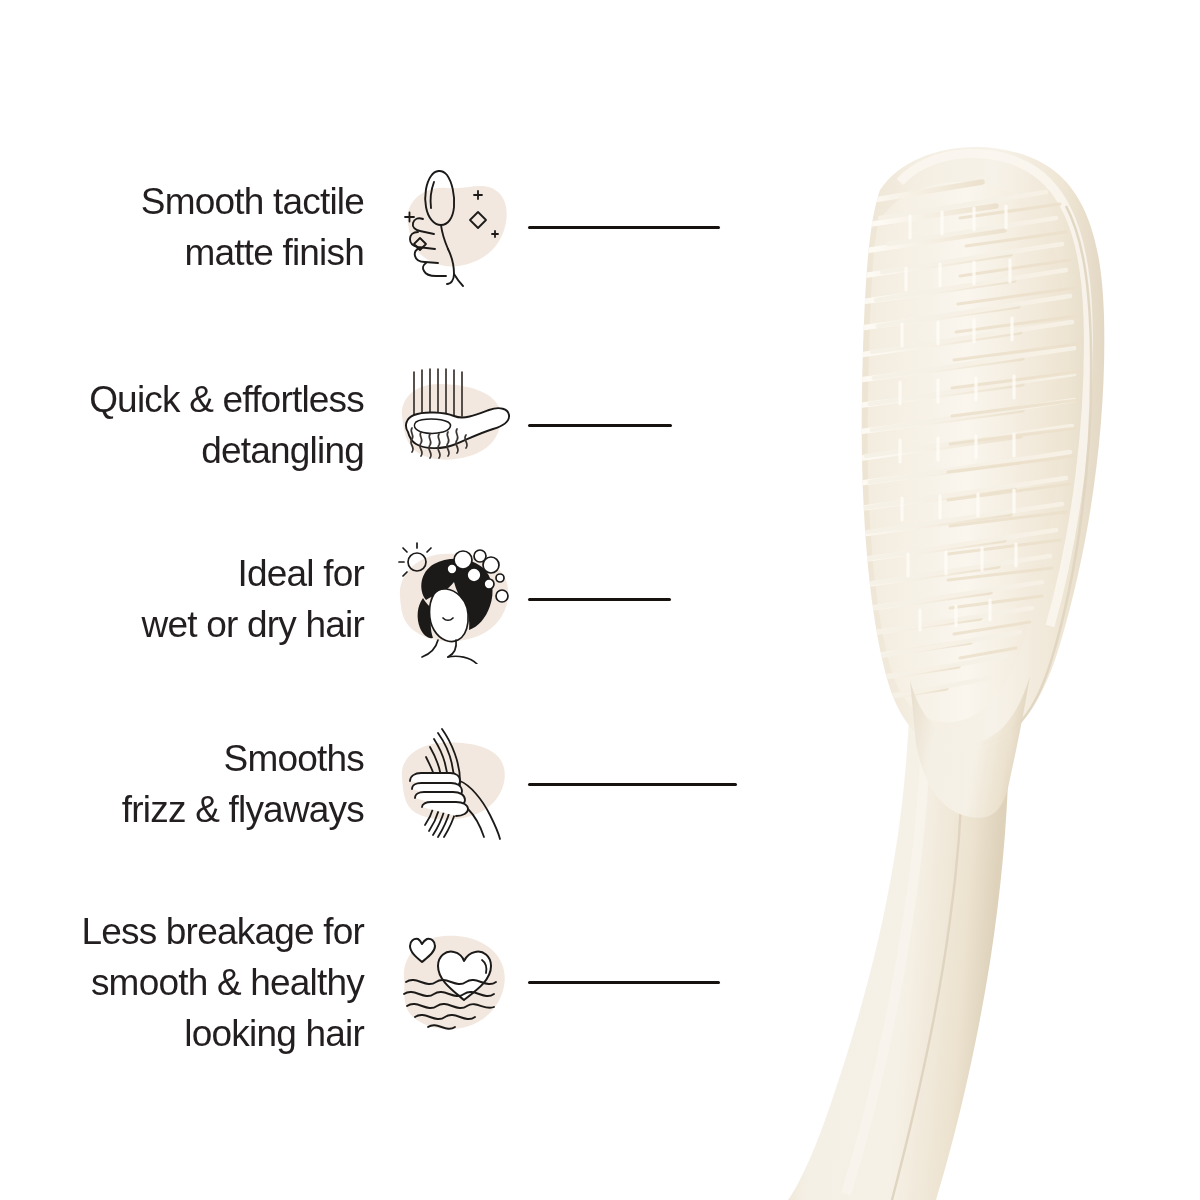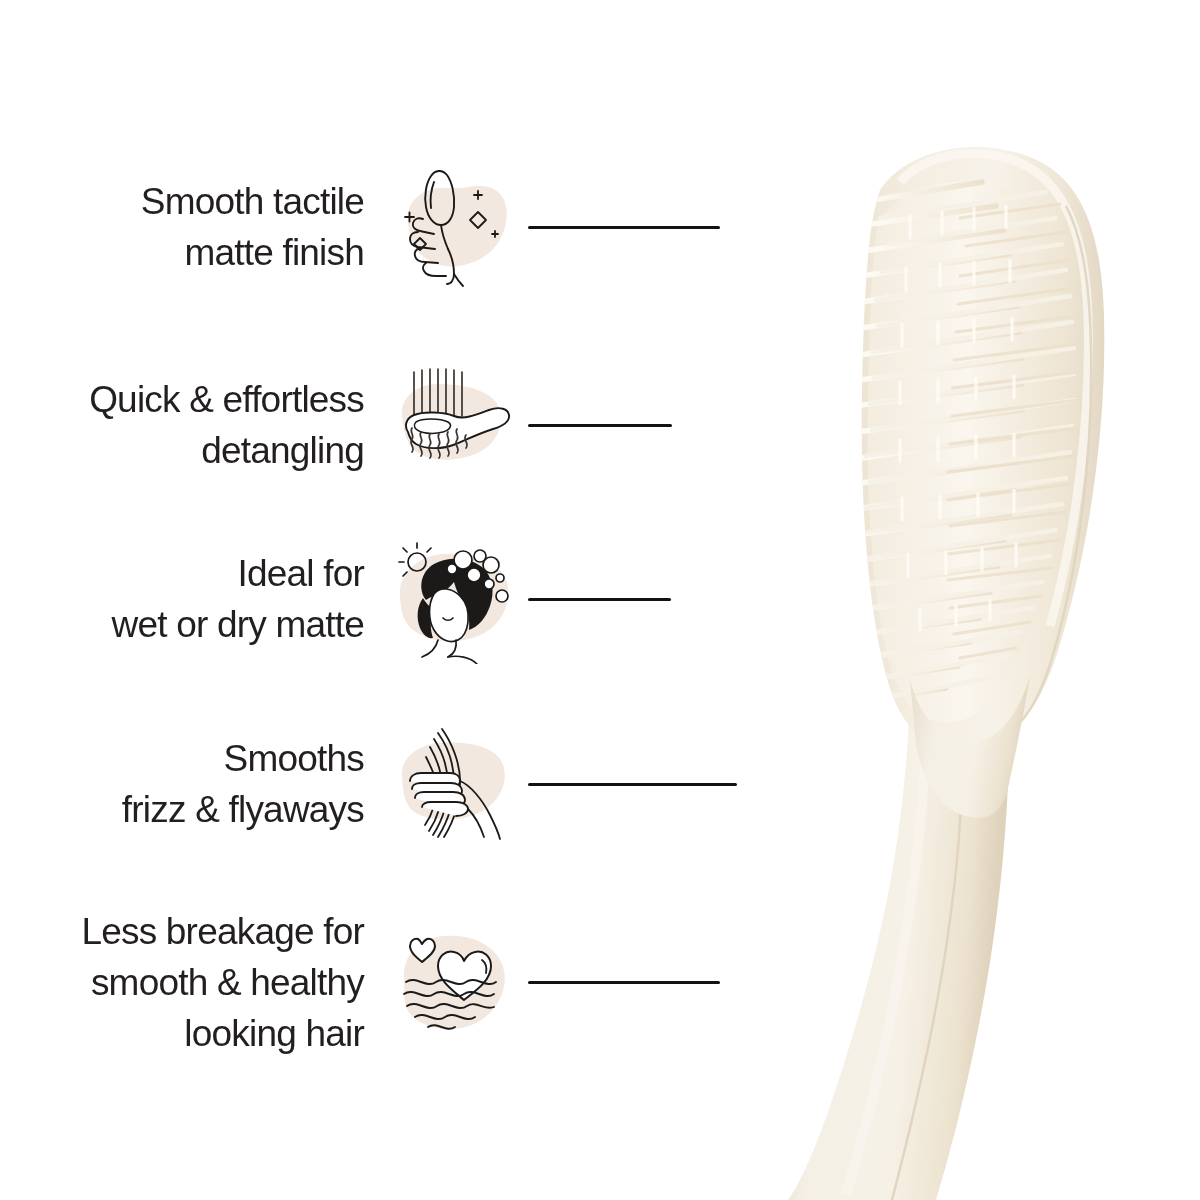--- a/index.html
+++ b/index.html
@@ -136,21 +136,21 @@
           <path d="M67 93 c4 -5 -4 -8 0 -13 c3 -4 -3 -7 0 -11"></path>
           <path d="M76 88 c4 -5 -4 -8 0 -13"></path>
         </g>
       </svg>
     </div>
     <div class="leader" style="width: 144px;"></div>
   </div>
 
   <div class="feature" id="f3">
     <div class="feature-text">Ideal for
-wet or dry matte</div>
+wet or dry hair</div>
     <div class="feature-icon">
       <svg viewBox="0 0 130 130" xmlns="http://www.w3.org/2000/svg">
         <path d="M10 62 C8 42 26 22 52 20 C78 18 104 24 114 42 C124 60 116 86 96 98 C74 111 44 110 26 98 C12 89 11 76 10 62 Z" fill="#f2e8df"></path>
         <g fill="none" stroke="#1c1a19" stroke-width="1.7" stroke-linecap="round">
           <circle cx="27" cy="28" r="9"></circle>
           <path d="M27 14 v-5 M14 28 h-5 M17 18 l-4 -4 M37 18 l4 -4 M17 38 l-4 4"></path>
         </g>
         <path fill="#1c1a19" d="M36 66 C28 56 30 38 44 30 C58 22 80 23 92 33 C103 42 105 58 100 72 C96 84 88 93 79 96 C80 86 78 76 74 70 C70 64 66 56 64 48 C58 56 50 60 44 62 C40 63 38 65 36 66 Z"></path>
         <path fill="#1c1a19" d="M33 64 C27 72 26 84 30 94 C33 101 38 105 43 104 C40 96 40 84 43 76 C39 72 35 68 33 64 Z"></path>
         <path fill="#ffffff" stroke="#1c1a19" stroke-width="1.7" stroke-linejoin="round" d="M44 60 C38 70 38 86 44 96 C50 106 60 110 68 106 C74 103 77 96 78 88 C79 78 76 68 70 62 C62 54 50 52 44 60 Z"></path>

